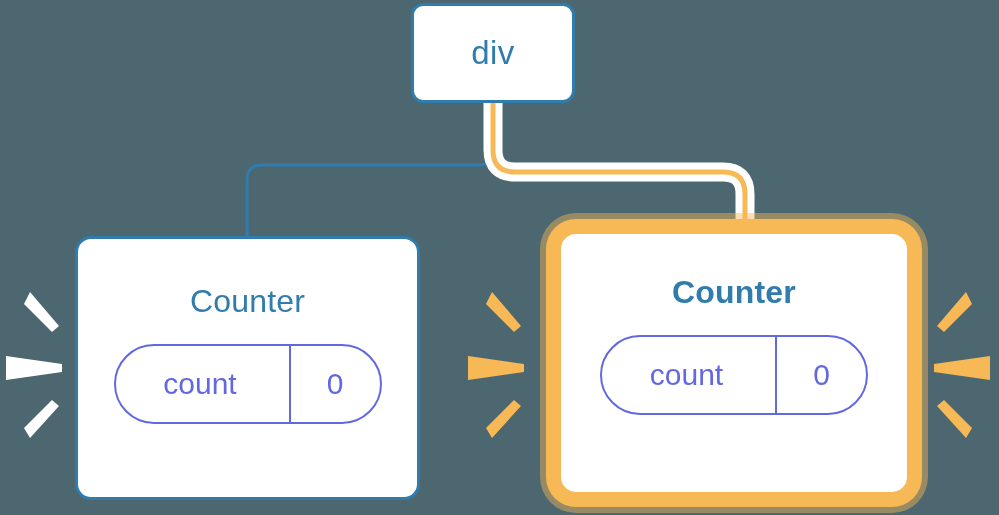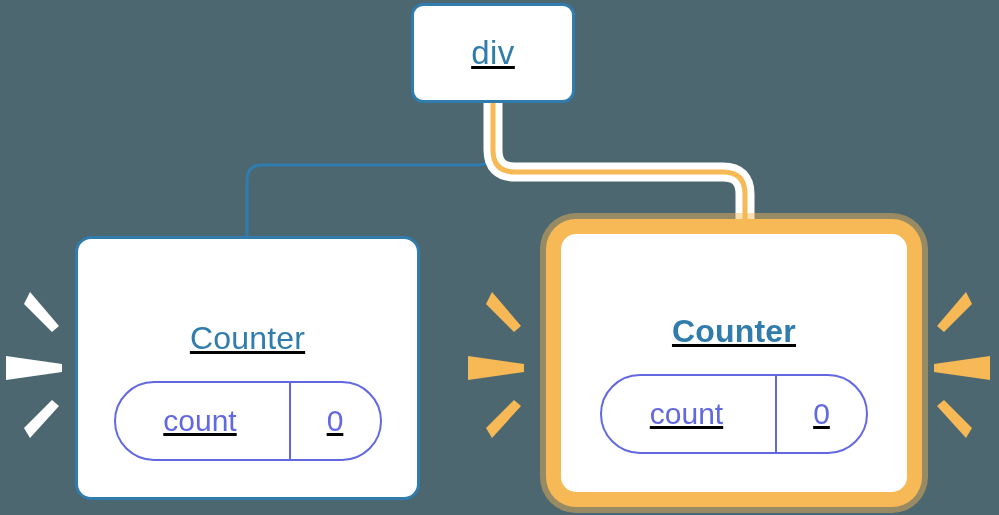--- a/index.html
+++ b/index.html
@@ -25,42 +25,40 @@
     width: 999px;
     height: 515px;
   }
   .node {
     position: absolute;
     background: #ffffff;
     box-sizing: border-box;
     display: flex;
     flex-direction: column;
     align-items: center;
-    text-decoration: underline;
   }
   
   #div-node {
     left: 411px;
     top: 3px;
     width: 164px;
     height: 100px;
     border: 3px solid #2f7cad;
     border-radius: 12px;
     justify-content: center;
   }
   #div-node .node-title {
     font-size: 33px;
     color: #2f7cad;
     letter-spacing: 0.5px;
   }
   
   .counter-node {
     border-radius: 16px;
     padding-top: 44px;
-    justify-content: center;
   }
   #counter-left {
     left: 75px;
     top: 236px;
     width: 345px;
     height: 264px;
     border: 3px solid #2f7cad;
   }
   #counter-right {
     left: 558px;

